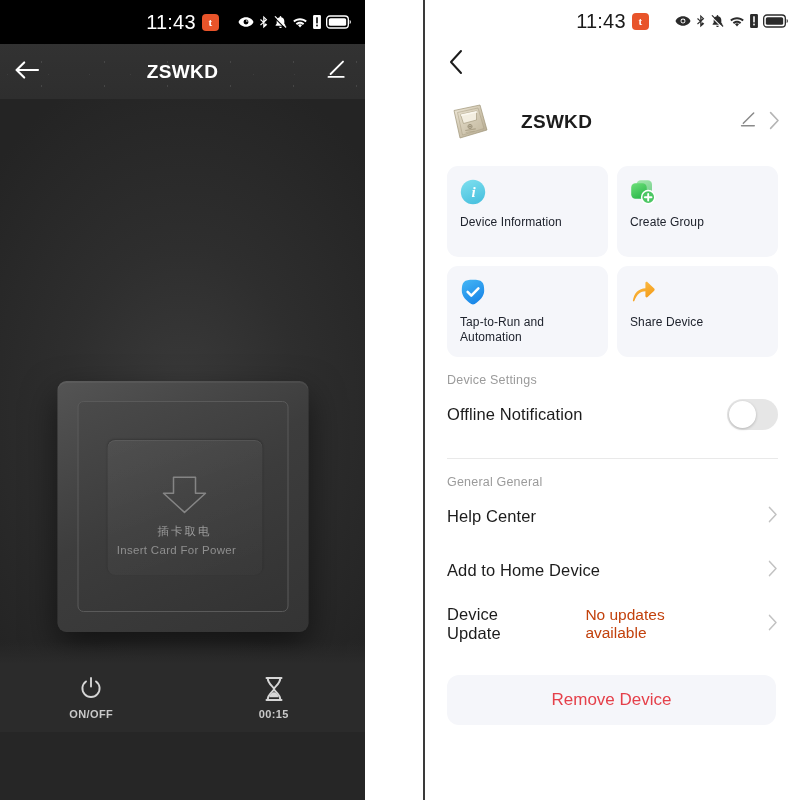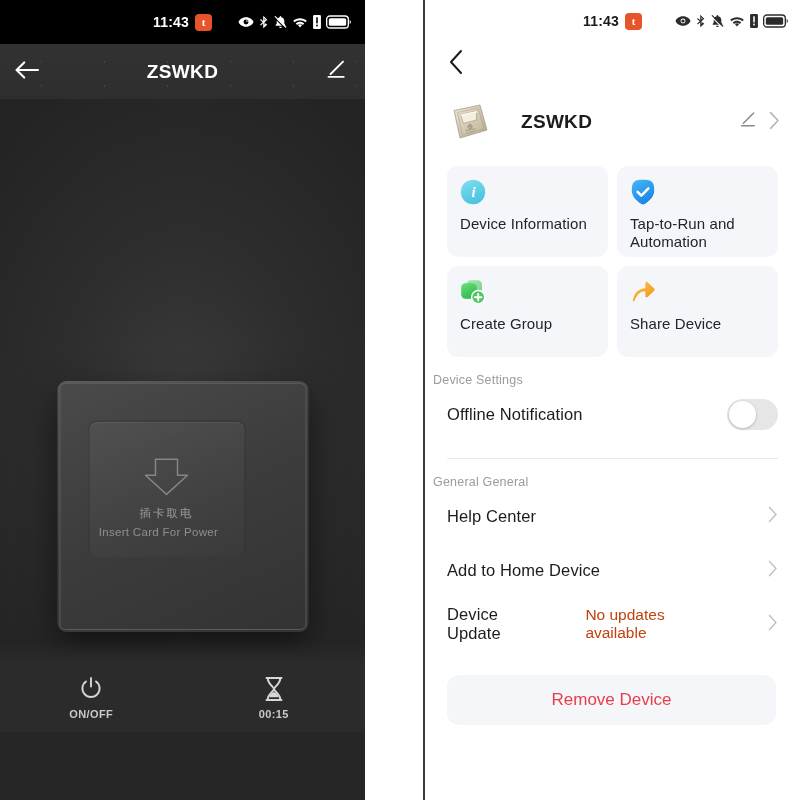--- a/index.html
+++ b/index.html
@@ -14,21 +14,21 @@
   
   #left-phone {
     position: absolute; left: 0; top: 0; width: 365px; height: 800px;
     background: #262626; overflow: hidden;
   }
   .l-statusbar {
     position: relative; height: 44px; background: #000;
     display: flex; align-items: center; justify-content: center;
   }
   .sb-time-wrap { display: flex; align-items: center; gap: 6px; }
-  .sb-time { color: #fff; font-size: 14px; font-weight: bold; letter-spacing: .2px; }
+  .sb-time { color: #fff; font-size: 20px; font-weight: normal; letter-spacing: .2px; }
   .tuya-badge {
     width: 17px; height: 17px; border-radius: 4px; background: #e8542a;
     display: flex; align-items: center; justify-content: center;
     color: #fff; font-size: 11px; font-weight: bold; font-family: "Liberation Serif", serif;
     line-height: 1;
   }
   .sb-icons {
     position: absolute; right: 14px; top: 50%; transform: translateY(-50%);
     display: flex; align-items: center; gap: 5px;
   }
@@ -56,21 +56,21 @@
     position: relative; height: 633px;
     background: radial-gradient(ellipse 70% 55% at 50% 48%, #3a3a3a 0%, #2e2e2e 45%, #242424 100%);
   }
 
   
   .switch-outer {
     position: absolute; left: 50%; top: 282px; transform: translateX(-50%);
     width: 251px; height: 251px; border-radius: 9px;
     background: linear-gradient(150deg, #545454 0%, #3d3d3d 45%, #343434 100%);
     box-shadow: 0 14px 34px rgba(0,0,0,.55), 0 2px 0 rgba(255,255,255,.05) inset;
-    padding: 2px;
+    padding: 20px;
   }
   .switch-inner {
     width: 100%; height: 100%; border-radius: 6px;
     background: linear-gradient(155deg, #4a4a4a 0%, #3c3c3c 50%, #333333 100%);
     border: 1px solid #5a5a5a;
     position: relative; overflow: hidden;
   }
   .switch-slot {
     position: absolute; left: 29px; top: 38px; width: 155px; height: 135px;
     border-radius: 8px;
@@ -133,29 +133,29 @@
 
   .grid {
     display: grid; grid-template-columns: 1fr 1fr; gap: 9px;
     padding: 14px 22px 0 22px;
   }
   .tile {
     background: #f5f6fa; border-radius: 11px; height: 91px;
     padding: 13px 12px 0 13px; cursor: pointer; position: relative; overflow: hidden;
   }
   .tile-label {
-    margin-top: 10px; font-size: 15px; color: #20242e; line-height: 1.22;
+    margin-top: 10px; font-size: 12px; color: #20242e; line-height: 1.22;
     letter-spacing: .1px;
   }
   .tile-icon { width: 26px; height: 26px; display: block; }
 
   .divider { height: 1px; background: #e9e9e9; margin: 17px 22px 0 22px; }
 
   .section-head {
-    padding: 16px 22px 0 8px; font-size: 12.5px; color: #9b9b9b; letter-spacing: .2px;
+    padding: 16px 22px 0 22px; font-size: 12.5px; color: #9b9b9b; letter-spacing: .2px;
   }
   .row {
     display: flex; align-items: center; height: 54px; padding: 0 22px;
     cursor: pointer;
     gap: 32px;
   }
   .row-label { font-size: 16.5px; color: #1c1c1c; letter-spacing: .1px; }
   .row-value { margin-left: auto; font-size: 15.5px; color: #c2410c; padding-right: 10px; }
   .row-chev { margin-left: auto; }
   .row-value + .row-chev { margin-left: 0; }
@@ -371,50 +371,50 @@
             </defs>
           <circle cx="13" cy="13" r="12.2" fill="url(#gi)"></circle>
           <text x="13.6" y="18.4" text-anchor="middle" font-family="'Liberation Serif', serif" font-style="italic" font-size="15" font-weight="bold" fill="#fff">i</text>
         </svg>
         <div class="tile-label">Device Information</div>
       </div>
 
       <div class="tile">
         <svg class="tile-icon" viewBox="0 0 26 26">
           <defs>
-              <linearGradient id="gs" x1="0" y1="0" x2="0.5" y2="1">
-                <stop offset="0" stop-color="#45b7f5"></stop>
-                <stop offset="1" stop-color="#1a87e8"></stop>
-              </linearGradient>
-            </defs>
-          <path d="M13 .8c4.2 0 7.2.3 9 2.1s2.2 4.7 2.2 8.9c0 5.2-4.4 10.2-9.5 13.2a3.4 3.4 0 0 1-3.4 0C6.2 22 1.8 17 1.8 11.8c0-4.2.4-7.1 2.2-8.9S8.8.8 13 .8z" fill="url(#gs)"></path>
-          <path d="M7.6 12.8l3.7 3.8 7.1-7.2" fill="none" stroke="#fff" stroke-width="2.5" stroke-linecap="round" stroke-linejoin="round"></path>
-        </svg>
-        <div class="tile-label">Tap-to-Run and Automation</div>
-      </div>
-
-      <div class="tile">
-        <svg class="tile-icon" viewBox="0 0 26 26">
-          <defs>
               <linearGradient id="gg" x1="0" y1="0" x2="0.5" y2="1">
                 <stop offset="0" stop-color="#6fe07a"></stop>
                 <stop offset="1" stop-color="#2fba4e"></stop>
               </linearGradient>
             </defs>
           <rect x="6.5" y="1.2" width="15.5" height="15.5" rx="4.2" fill="url(#gg)" opacity=".62"></rect>
           <rect x="1.2" y="4.2" width="15.5" height="15.5" rx="4.2" fill="url(#gg)"></rect>
           <circle cx="18.2" cy="18.2" r="6.6" fill="#4cc764" stroke="#fff" stroke-width="1.5"></circle>
           <path d="M18.2 14.9v6.6M14.9 18.2h6.6" stroke="#fff" stroke-width="1.9" stroke-linecap="round"></path>
         </svg>
         <div class="tile-label">Create Group</div>
       </div>
 
       <div class="tile">
         <svg class="tile-icon" viewBox="0 0 26 26">
           <defs>
+              <linearGradient id="gs" x1="0" y1="0" x2="0.5" y2="1">
+                <stop offset="0" stop-color="#45b7f5"></stop>
+                <stop offset="1" stop-color="#1a87e8"></stop>
+              </linearGradient>
+            </defs>
+          <path d="M13 .8c4.2 0 7.2.3 9 2.1s2.2 4.7 2.2 8.9c0 5.2-4.4 10.2-9.5 13.2a3.4 3.4 0 0 1-3.4 0C6.2 22 1.8 17 1.8 11.8c0-4.2.4-7.1 2.2-8.9S8.8.8 13 .8z" fill="url(#gs)"></path>
+          <path d="M7.6 12.8l3.7 3.8 7.1-7.2" fill="none" stroke="#fff" stroke-width="2.5" stroke-linecap="round" stroke-linejoin="round"></path>
+        </svg>
+        <div class="tile-label">Tap-to-Run and Automation</div>
+      </div>
+
+      <div class="tile">
+        <svg class="tile-icon" viewBox="0 0 26 26">
+          <defs>
               <linearGradient id="ga" x1="0" y1="0" x2="0.6" y2="1">
                 <stop offset="0" stop-color="#fdc24f"></stop>
                 <stop offset="1" stop-color="#f39a16"></stop>
               </linearGradient>
             </defs>
           <path d="M2.8 22.2C4 13.4 9 9.4 15.4 9.2V4.2c0-1.2 1.3-1.8 2.2-1l6.6 6.4c.6.6.6 1.5 0 2.1l-6.6 6.4c-.9.8-2.2.2-2.2-1v-4.9c-4.8.2-8.4 2.5-11 9.6-.4 1-1.8.7-1.6-.6z" fill="url(#ga)"></path>
         </svg>
         <div class="tile-label">Share Device</div>
       </div>
     </div>

